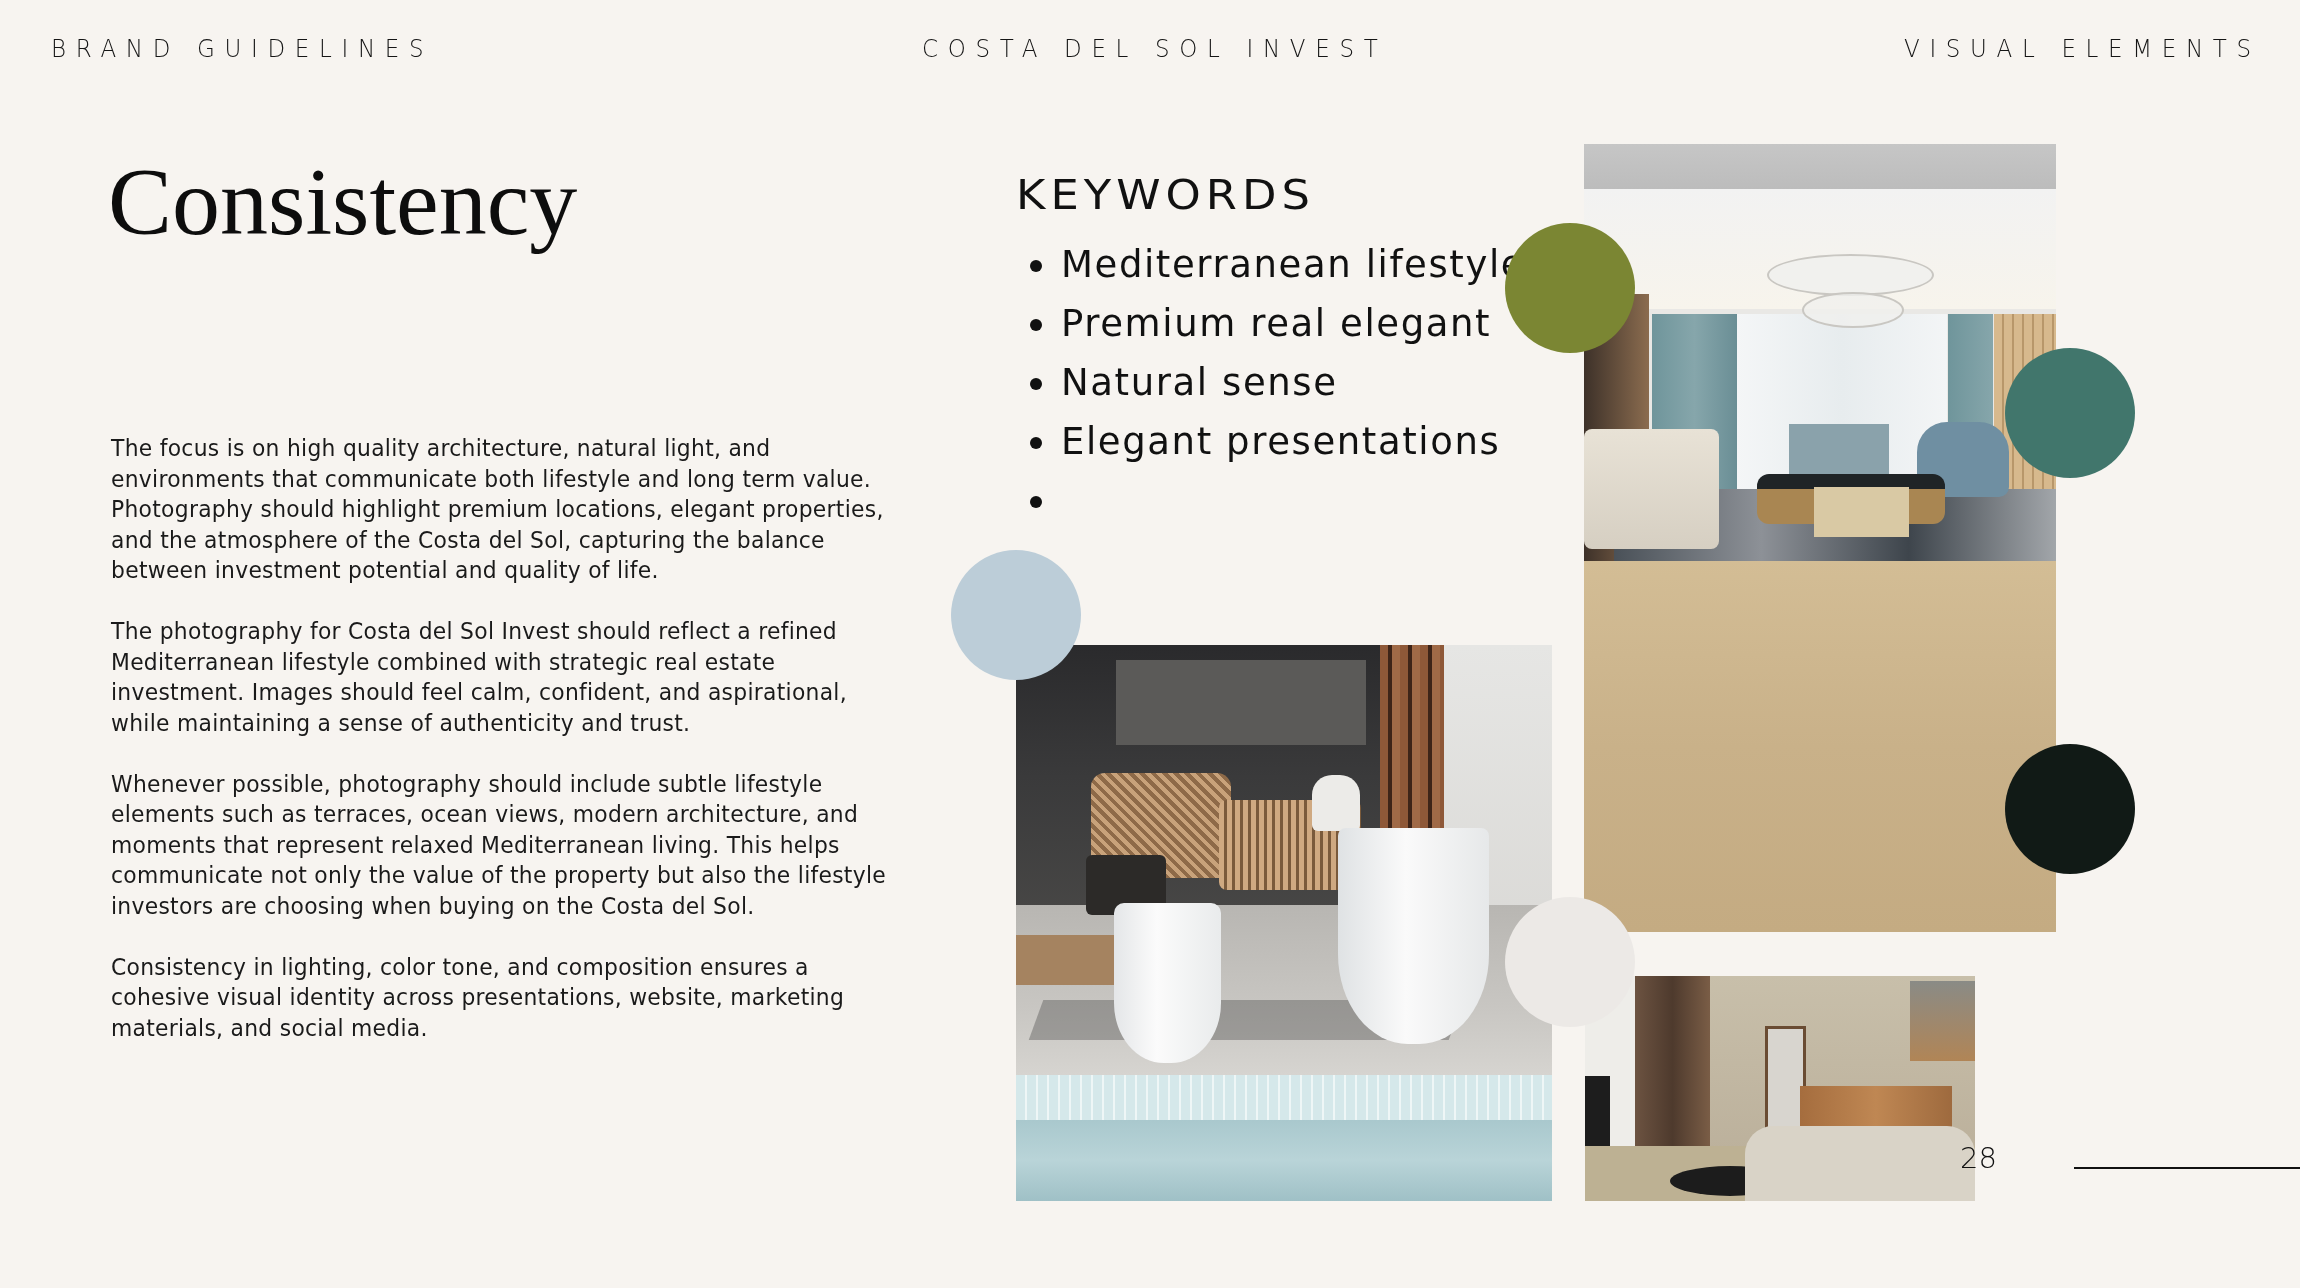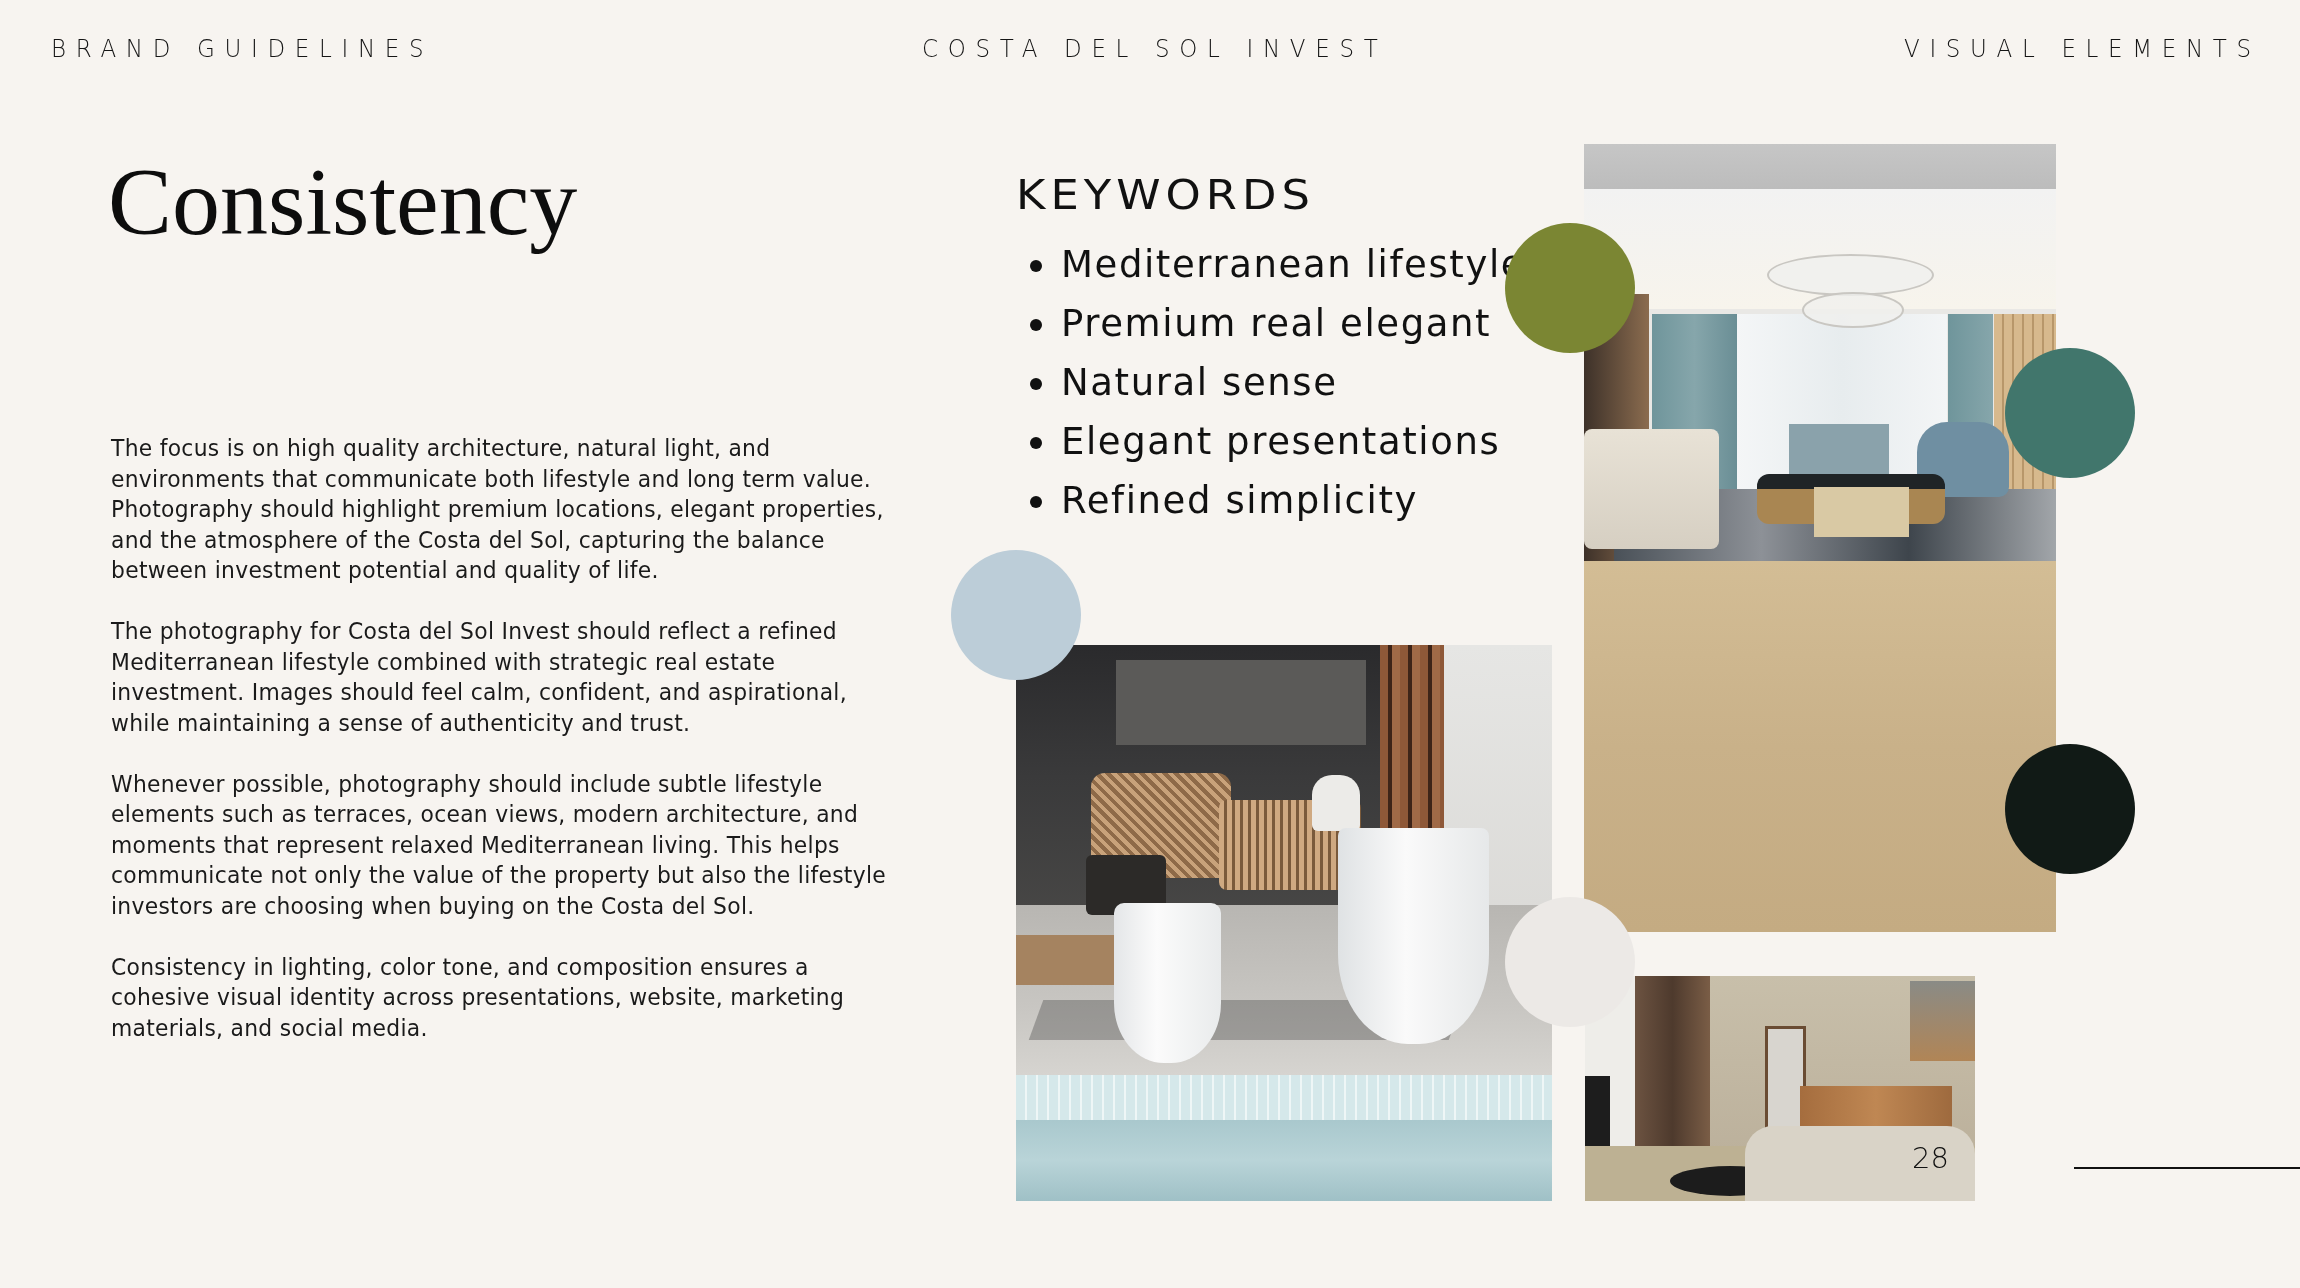--- a/index.html
+++ b/index.html
@@ -117,21 +117,21 @@
   .photo-small .mirror { position: absolute; left: 180px; top: 50px; width: 35px; height: 115px; border: 3px solid #6a4c33; background: #d8d5cf; }
   .photo-small .cabinet { position: absolute; left: 215px; top: 110px; width: 152px; height: 60px; background: linear-gradient(90deg,#a56d3e,#bf8753,#9e6a3e); }
   .photo-small .tv { position: absolute; left: 0; top: 100px; width: 25px; height: 75px; background: #1d1d1d; }
   .photo-small .floor { position: absolute; left: 0; top: 170px; width: 390px; height: 55px; background: #bdb193; }
   .photo-small .sofa { position: absolute; left: 160px; top: 150px; width: 230px; height: 75px; background: #d9d3c7; border-radius: 28px 28px 0 0; }
   .photo-small .ctable { position: absolute; left: 85px; top: 190px; width: 120px; height: 30px; background: #1c1c1c; border-radius: 50%; }
 
   .swatch { position: absolute; width: 130px; height: 130px; border-radius: 50%; }
 
   .page-num {
-    position: absolute; left: 1912px; top: 1141px;
+    position: absolute; left: 1960px; top: 1141px;
     font-family: "DejaVu Sans", sans-serif; font-size: 29px; color: #111; font-weight: 300;
   }
   .page-line { position: absolute; left: 2074px; top: 1167px; width: 226px; height: 2px; background: #111; }
 </style>
 </head>
 <body style="background: rgb(247, 244, 240);">
 
 <div class="hdr hdr-left">BRAND GUIDELINES</div>
 <div class="hdr hdr-center">COSTA DEL SOL INVEST</div>
 <div class="hdr hdr-right">VISUAL ELEMENTS</div>
@@ -167,21 +167,21 @@
     <span class="ln">materials, and social media.</span>
   </p>
 </div>
 
 <div class="kw-title">KEYWORDS</div>
 <ul class="kw-list">
   <li><span class="dot"></span><span>Mediterranean lifestyle</span></li>
   <li><span class="dot"></span><span>Premium real elegant</span></li>
   <li><span class="dot"></span><span>Natural sense</span></li>
   <li><span class="dot"></span><span>Elegant presentations</span></li>
-  <li><span class="dot"></span><span>Refined simplicity</span></li>
+  <li><span class="dot"></span></li>
 </ul>
 
 <div class="photo photo-terrace" title="Pool terrace with white vases and rattan chairs">
   <div class="wall"></div>
   <div class="window"></div>
   <div class="wood"></div>
   <div class="bright"></div>
   <div class="floor"></div>
   <div class="rug"></div>
   <div class="chair1"></div>

